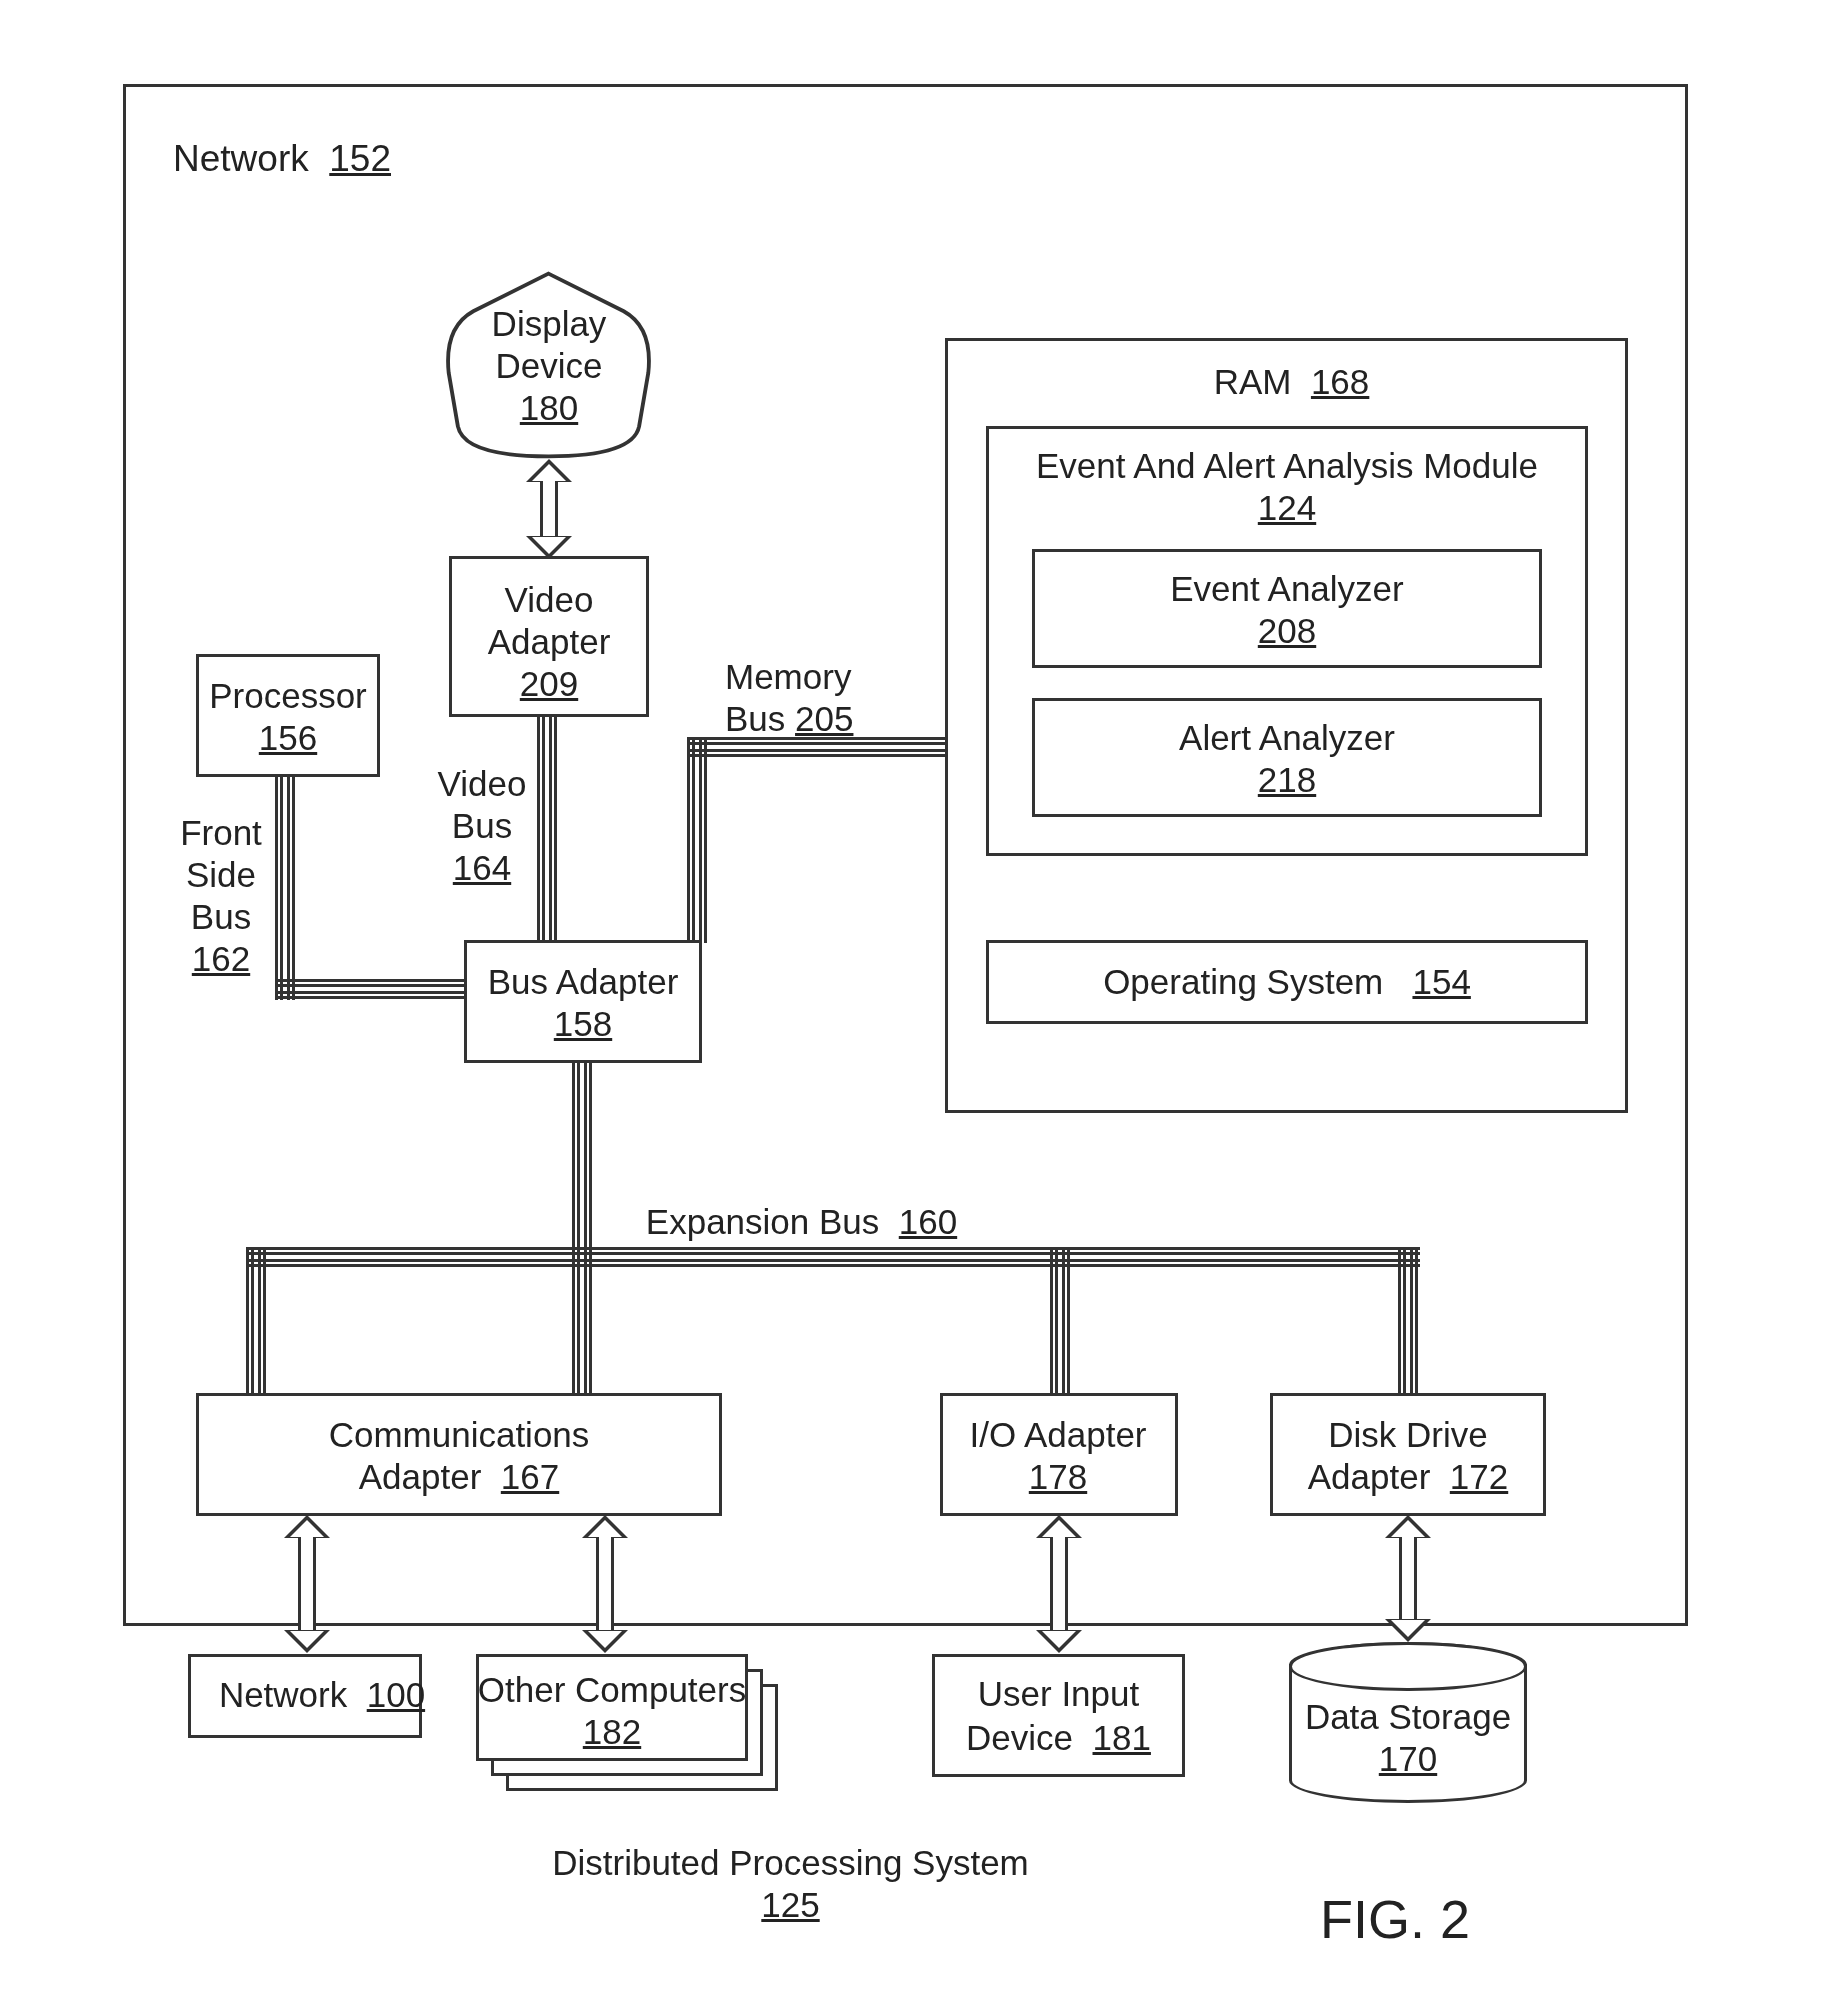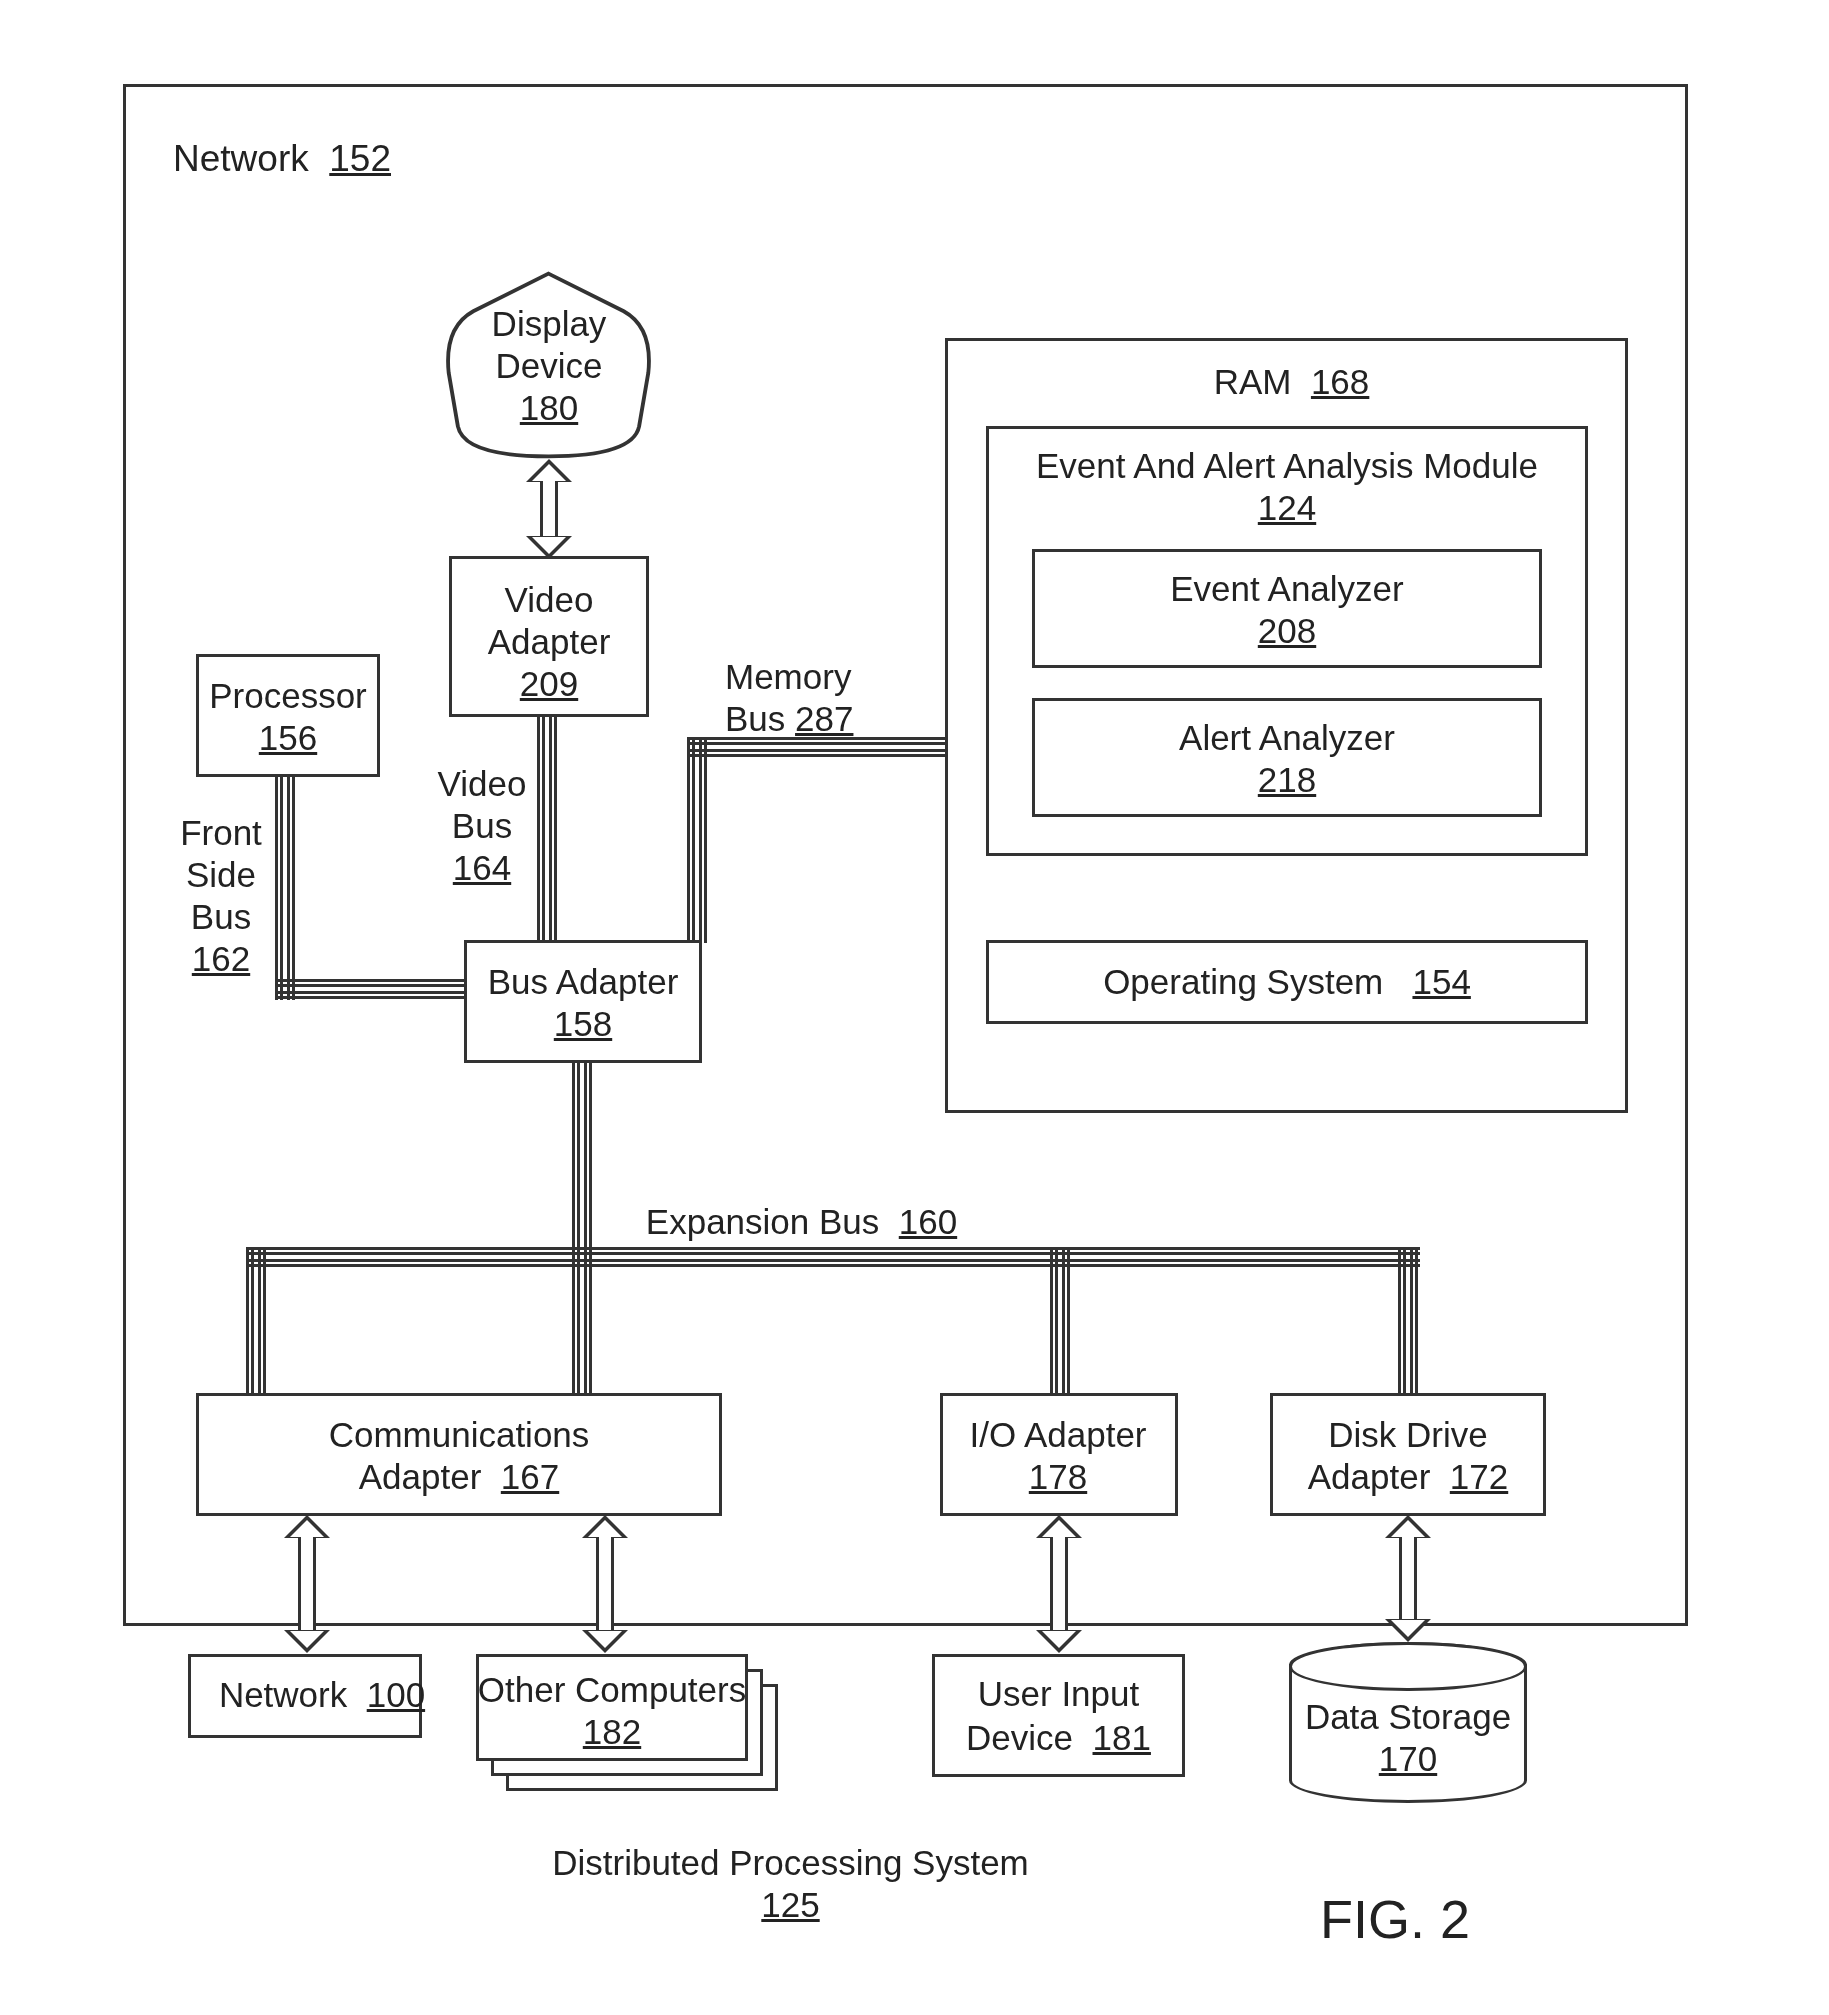--- a/index.html
+++ b/index.html
@@ -171,21 +171,21 @@
   <div class="box" style="left:464px; top:940px; width:238px; height:123px;"></div>
   <div class="label-block" style="left:464px; top:961px; width:238px;text-align:center;">
     <div>Bus Adapter</div>
     <div class="num">158</div>
   </div>
 
   <div class="bus-v" style="left:687px; top:737px; height:206px;"></div>
   <div class="bus-h" style="left:687px; top:737px; width:261px;"></div>
   <div class="label-block" style="left:725px; top:656px; width:192px; text-align:left;">
     <div>Memory</div>
-    <span>Bus </span><span class="num">287</span>
+    <span>Bus </span><span class="num">205</span>
   </div>
 
   <div class="box" style="left:945px; top:338px; width:683px; height:775px;"></div>
   <div class="label-block" style="left:945px; top:361px; width:683px;padding-left:10px;">
     <span>RAM</span>
     &nbsp;<span class="num">168</span>
   </div>
 
   <div class="box" style="left:986px; top:426px; width:602px; height:430px;"></div>
   <div class="label-block" style="left:986px; top:445px; width:602px;">

